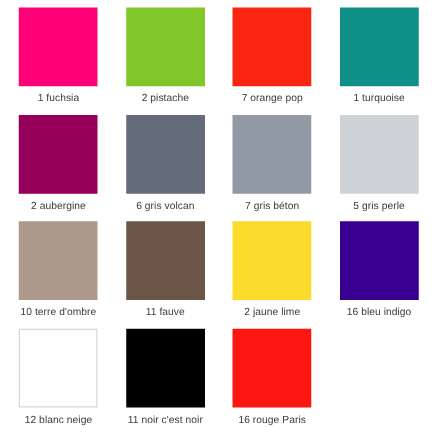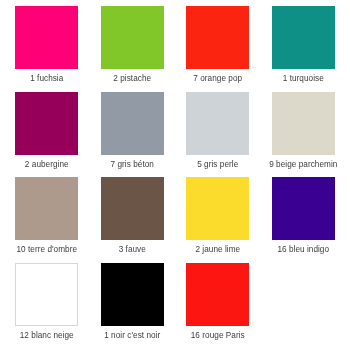--- a/index.html
+++ b/index.html
@@ -73,64 +73,64 @@
   <div class="swatch-cell">
     <div class="swatch-chip" style="background-color: rgb(14, 144, 135);"></div>
     <div class="swatch-label">1 turquoise</div>
   </div>
 
   <div class="swatch-cell">
     <div class="swatch-chip" style="background-color: rgb(150, 0, 90);"></div>
     <div class="swatch-label">2 aubergine</div>
   </div>
 
+  <div class="swatch-cell">
+    <div class="swatch-chip" style="background-color: rgb(100, 107, 122);"></div>
+    <div class="swatch-label">6 gris volcan</div>
+  </div>
 
   <div class="swatch-cell">
     <div class="swatch-chip" style="background-color: rgb(146, 154, 165);"></div>
     <div class="swatch-label">7 gris béton</div>
   </div>
 
   <div class="swatch-cell">
     <div class="swatch-chip" style="background-color: rgb(205, 211, 215);"></div>
     <div class="swatch-label">5 gris perle</div>
   </div>
 
-  <div class="swatch-cell">
-    <div class="swatch-chip" style="background-color: rgb(220, 217, 203);"></div>
-    <div class="swatch-label">9 beige parchemin</div>
-  </div>
 
   <div class="swatch-cell">
     <div class="swatch-chip" style="background-color: rgb(174, 154, 141);"></div>
     <div class="swatch-label">10 terre d'ombre</div>
   </div>
 
   <div class="swatch-cell">
     <div class="swatch-chip" style="background-color: rgb(106, 85, 71);"></div>
-    <div class="swatch-label">3 fauve</div>
+    <div class="swatch-label">11 fauve</div>
   </div>
 
   <div class="swatch-cell">
     <div class="swatch-chip" style="background-color: rgb(251, 219, 44);"></div>
     <div class="swatch-label">2 jaune lime</div>
   </div>
 
   <div class="swatch-cell">
     <div class="swatch-chip" style="background-color: rgb(58, 0, 145);"></div>
     <div class="swatch-label">16 bleu indigo</div>
   </div>
 
   <div class="swatch-cell">
     <div class="swatch-chip bordered" style="background-color: rgb(255, 255, 255);"></div>
     <div class="swatch-label">12 blanc neige</div>
   </div>
 
   <div class="swatch-cell">
     <div class="swatch-chip" style="background-color: rgb(0, 0, 0);"></div>
-    <div class="swatch-label">1 noir c'est noir</div>
+    <div class="swatch-label">11 noir c'est noir</div>
   </div>
 
   <div class="swatch-cell">
     <div class="swatch-chip" style="background-color: rgb(251, 22, 18);"></div>
     <div class="swatch-label">16 rouge Paris</div>
   </div>
 
 </div>
 
 </body></html>

